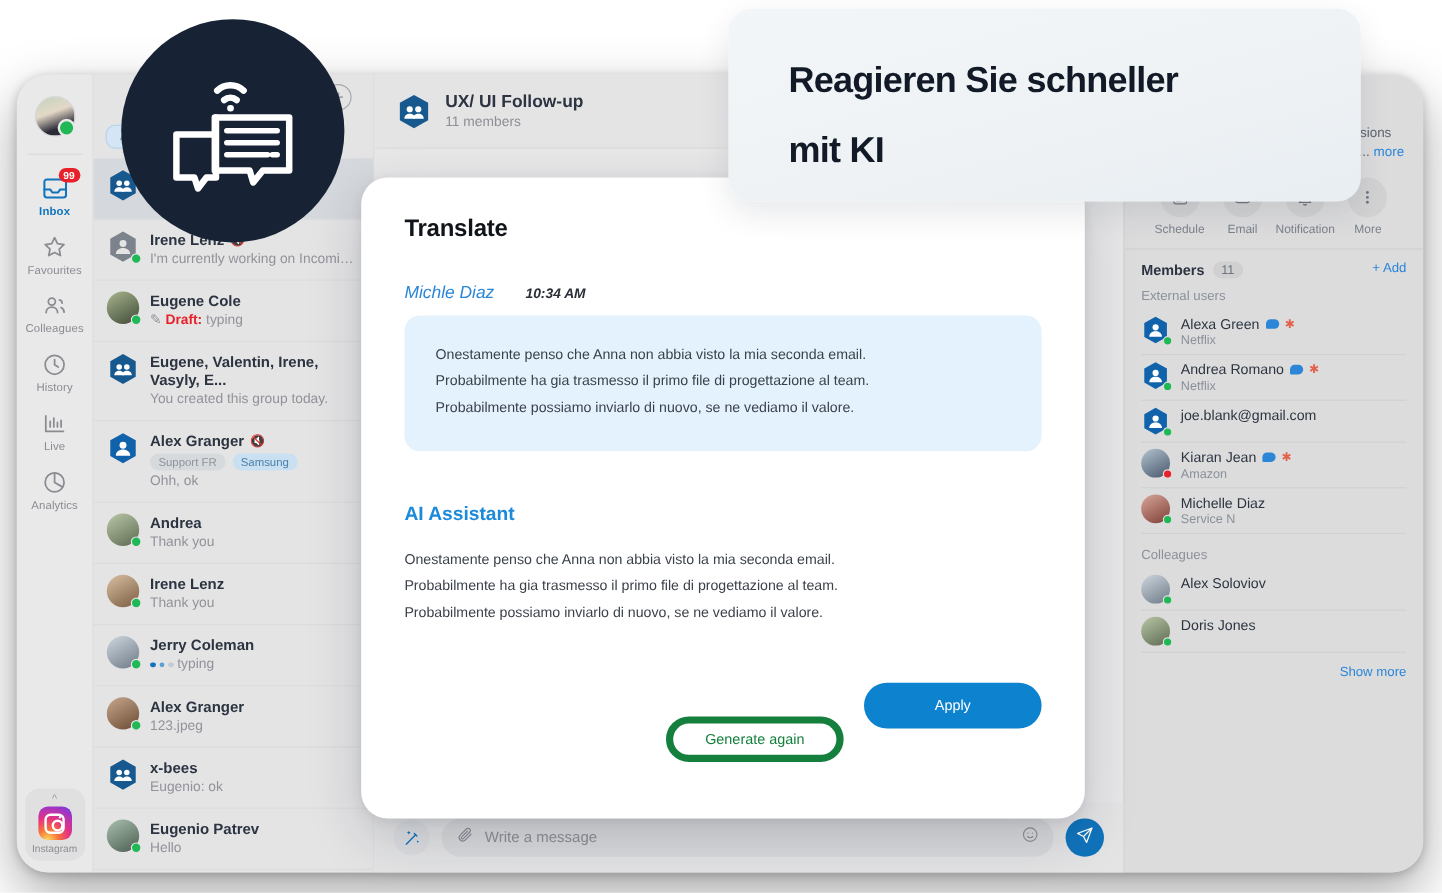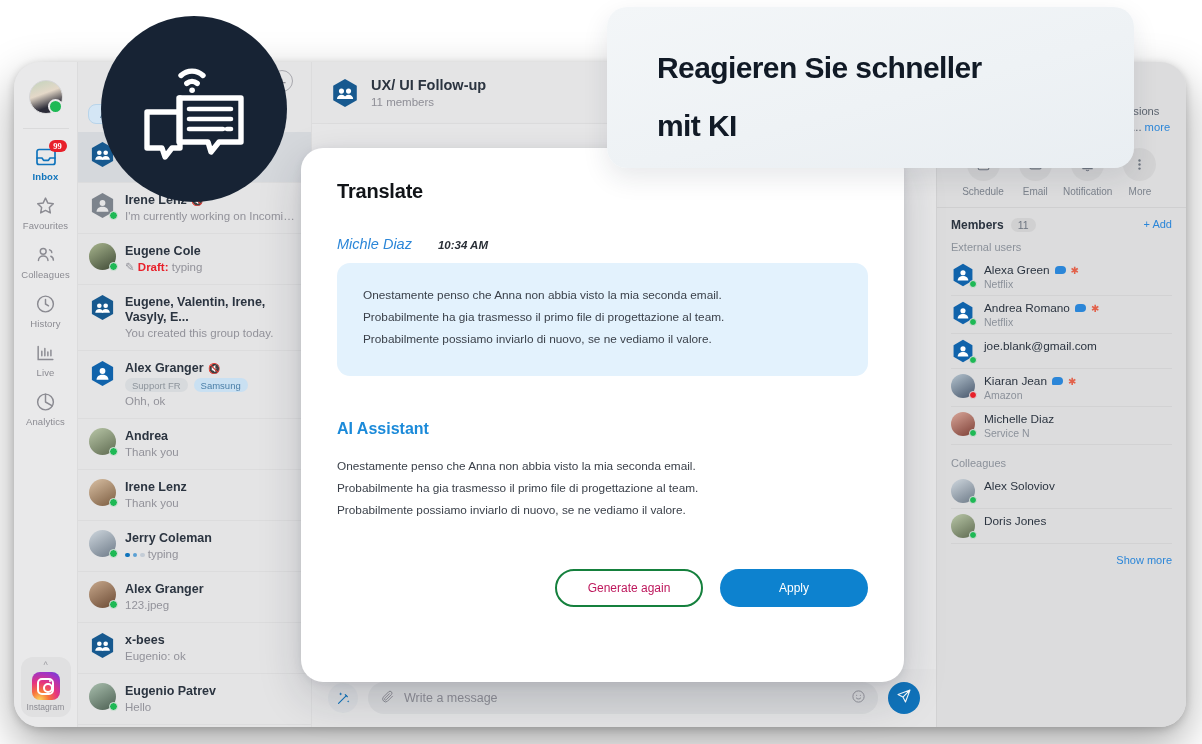--- a/index.html
+++ b/index.html
@@ -51,21 +51,21 @@
     position: relative; cursor: pointer;
   }
   .rail-item .lbl { font-size: 9.5px; color: #8b8b92; letter-spacing: .1px; }
   .rail-item.active .lbl { color: #1074bc; font-weight: bold; }
   .rail-item svg { display: block; }
   .rail-badge {
     position: absolute; top: 1px; left: 35px;
     background: #e8202a; color: #fff;
     font-size: 8.5px; font-weight: bold;
     border-radius: 9px; padding: 1.5px 4px; line-height: 1;
-    min-width: 18px; text-align: center; font-family: Liberation Serif, serif;
+    min-width: 18px; text-align: center;
   }
   .rail-bottom {
     position: absolute; bottom: 10px; left: 50%; transform: translateX(-50%);
     width: 50px; border-radius: 12px; background: #e0e0e1;
     display: flex; flex-direction: column; align-items: center;
     padding: 4px 0 5px;
   }
   .rail-chev { font-size: 9px; color: #9a9aa0; line-height: 8px; }
   .ig-icon {
     width: 28px; height: 28px; border-radius: 8px; margin: 3px 0 2px;
@@ -237,21 +237,21 @@
     padding: 21px 26px 26px; min-height: 96px;
   }
   .bubble p, .ai-body p { font-size: 11.8px; color: #3b414a; line-height: 22px; }
   .ai-title { margin-top: 44px; font-size: 16px; font-weight: bold; color: #1b8ad9; }
   .ai-body { margin-top: 17px; }
   .modal-btns { display: flex; justify-content: flex-end; gap: 17px; margin-top: 48px; }
   .btn {
     border-radius: 19px; font-size: 12px; cursor: pointer;
     display: flex; align-items: center; justify-content: center;
   }
-  .btn.ghost { width: 148px; height: 38px; border: 2px solid #15803d; color: #be185d; background: #fff; }
+  .btn.ghost { width: 148px; height: 38px; border: 6px solid #15803d; color: #15803d; background: #fff; margin-top: 28px; }
   .btn.primary { width: 148px; height: 38px; background: #0d82cf; color: #fff; border: none; }
 
   
   .logo-badge {
     position: absolute; left: 101px; top: 16px;
     width: 186px; height: 186px; border-radius: 50%;
     background: #172334;
     display: flex; align-items: center; justify-content: center;
   }
 

